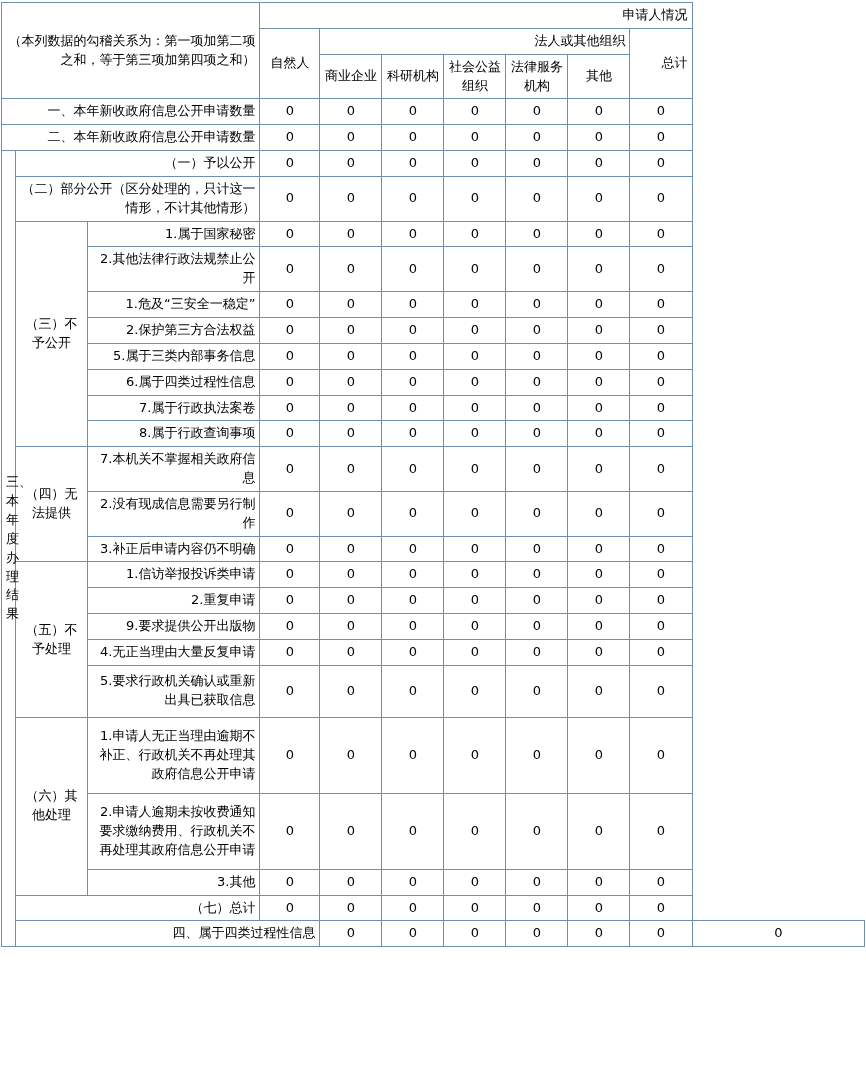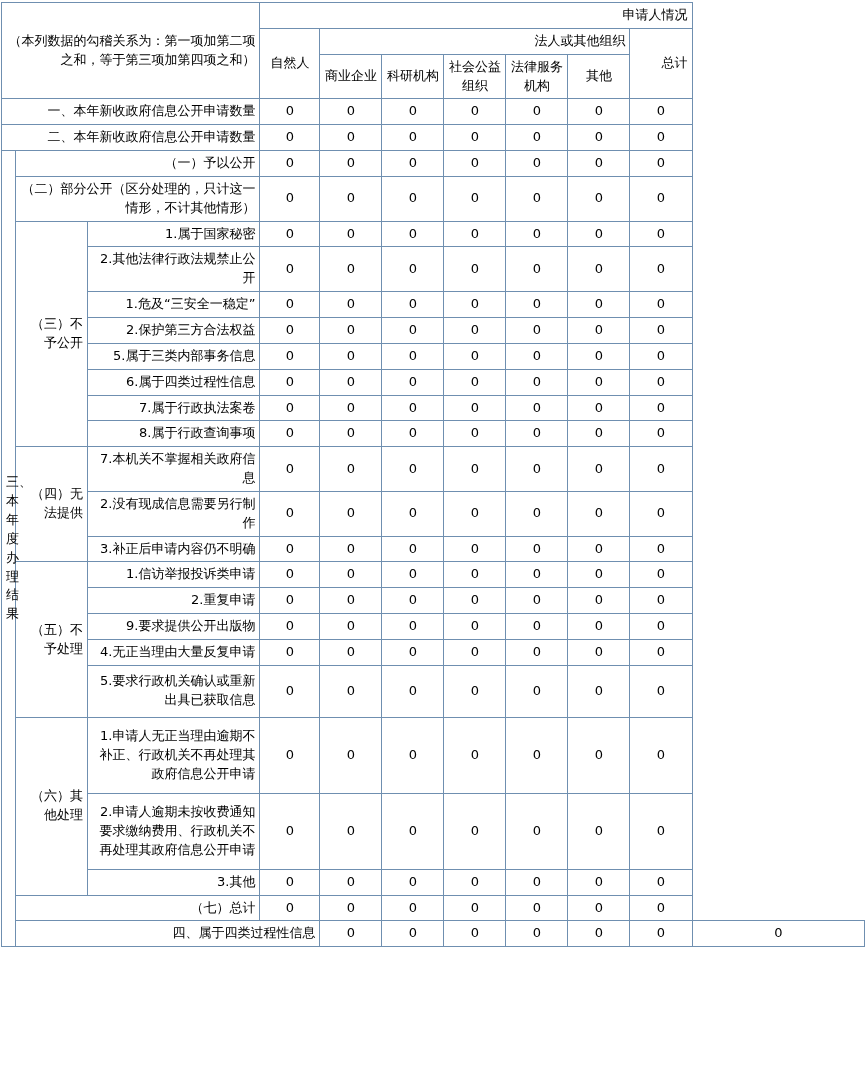--- a/index.html
+++ b/index.html
@@ -35,21 +35,21 @@
   }
   .lbl-left{ text-align:right; padding-left:6px; }
   .lbl-indent{ text-align:right; padding-left:14px; }
   .num{ text-align:center; }
   .vert{
     text-align:center;
     line-height:1.5;
     padding:2px;
   }
   .sect{
-    text-align:right;
+    text-align:center;
     line-height:1.6;
     padding:2px 6px;
   }
   .w-natural{ width:60px; }
   .w-col{ width:62px; }
   .w-total{ width:62px; }
   .c1{width:14px;}
   .c2{width:72px;}
   .c3{width:auto;}
 </style>

